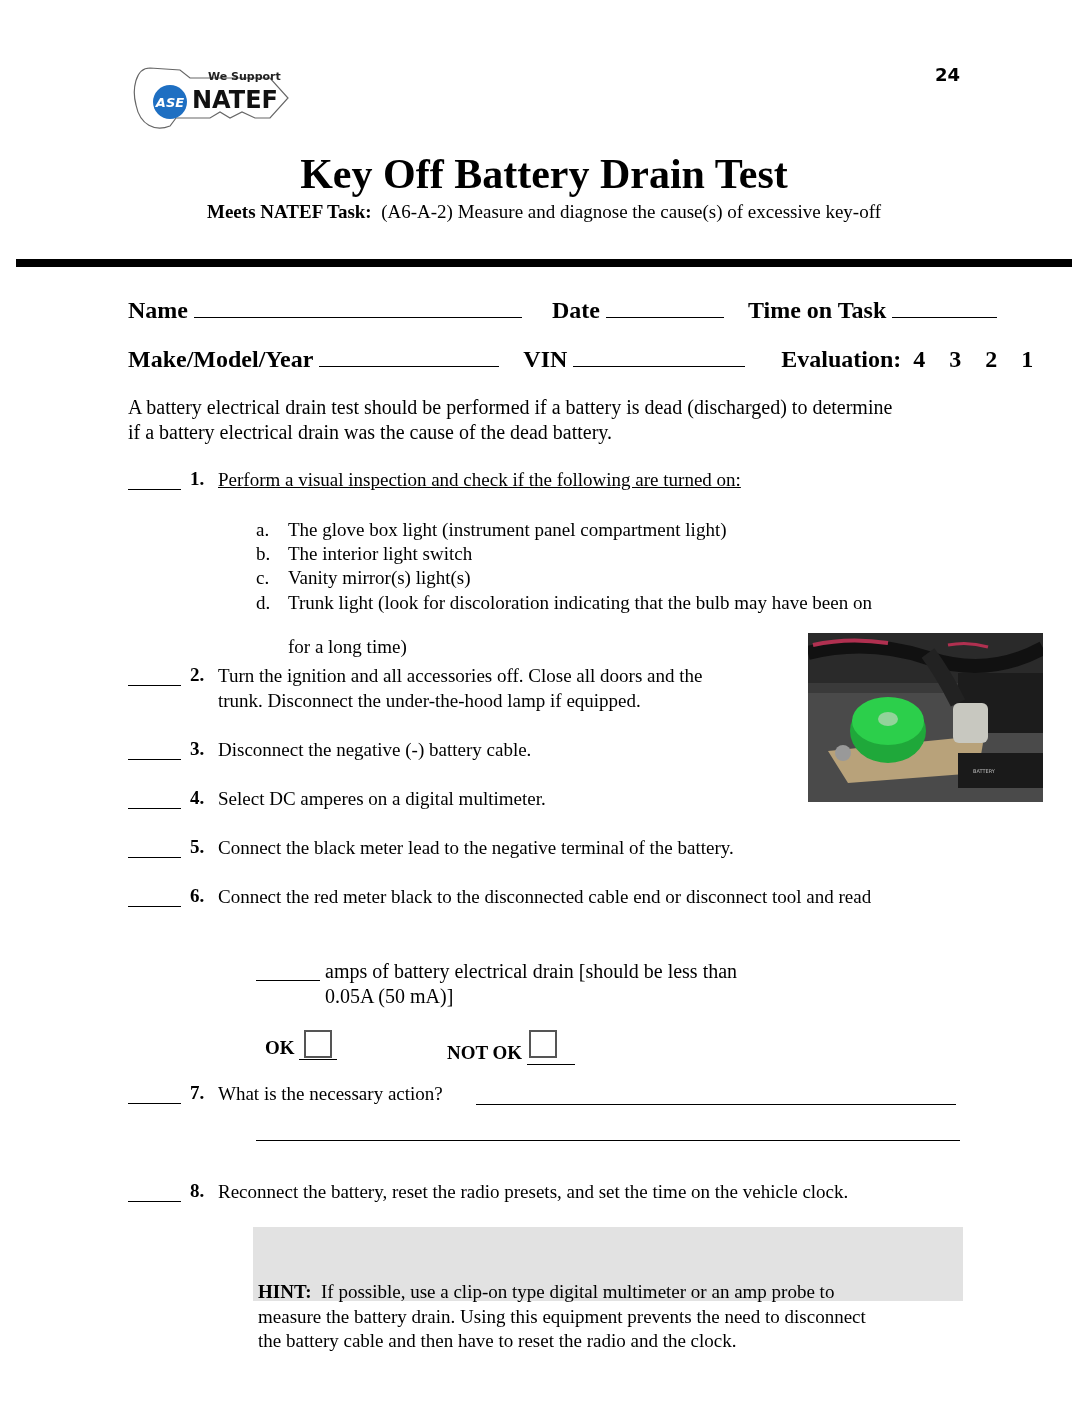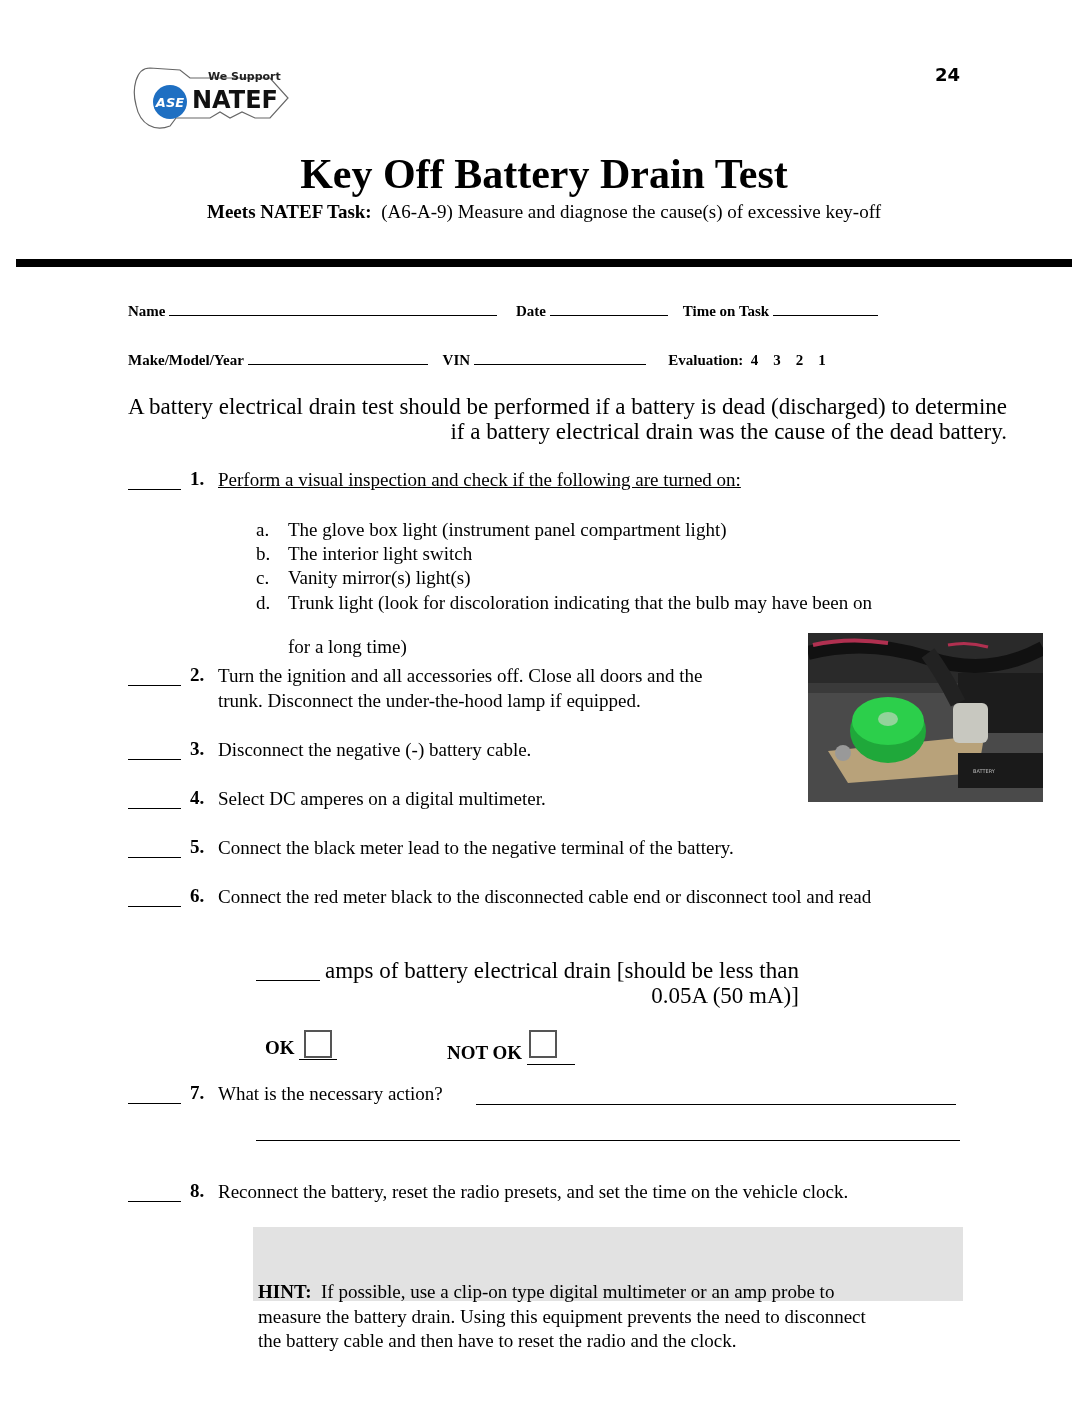--- a/index.html
+++ b/index.html
@@ -1,31 +1,31 @@
 <!DOCTYPE html>
 <html><head>
 <meta charset="utf-8">
 <style>
   html, body { margin:0; padding:0; background:#ffffff; }
   body { width:1088px; height:1408px; position:relative; overflow:hidden;
          font-family:"Liberation Serif", "DejaVu Serif", serif; color:#000; }
   .abs { position:absolute; }
   .b { font-weight:bold; }
-  .f19 { font-size:23px; line-height:24px;text-align:right; }
+  .f19 { font-size:20px; line-height:24px; }
   .blank { display:inline-block; border-bottom:1.5px solid #000; height:18px; vertical-align:baseline; }
 
   
   #logo { left:130px; top:60px; width:165px; height:80px; }
   #page-num { left:935px; top:64px; font-family:"DejaVu Sans", sans-serif; font-weight:bold; font-size:18px; }
 
   #title { left:0; width:1088px; top:150px; text-align:center; font-size:42px; font-weight:bold; line-height:48px; }
   #task { left:0; width:1088px; top:200px; text-align:center; font-size:19px; line-height:24px; }
   #rule { left:16px; top:259px; width:1056px; height:8px; background:#000; }
 
-  .row { left:128px; font-size:15px; white-space:nowrap; }
+  .row { left:128px; font-size:24px; white-space:nowrap; }
   .row .lbl { font-weight:bold; }
 
   .item-blank { position:absolute; left:128px; width:53px; border-bottom:1.5px solid #000; }
   .item-num { position:absolute; left:190px; font-weight:bold; font-size:19px; }
   .item-text { position:absolute; left:218px; font-size:19px; line-height:24.5px; }
 
   .sub { position:absolute; left:256px; font-size:19px; line-height:24.5px; }
   .sub .let { display:inline-block; width:32px; }
 
   #photo { left:808px; top:633px; width:235px; height:169px; }
@@ -47,21 +47,21 @@
     <text x="40" y="47" font-family="DejaVu Sans, sans-serif" font-size="13" font-weight="bold" fill="#fff" text-anchor="middle" font-style="italic">ASE</text>
     <text x="78" y="20" font-family="DejaVu Sans, sans-serif" font-size="11" font-weight="bold" fill="#222">We Support</text>
     <text x="62" y="48" font-family="DejaVu Sans, sans-serif" font-size="24" font-weight="bold" fill="#111">NATEF</text>
   </svg>
 </div>
 
 <div id="page-num" class="abs">24</div>
 
 <div id="title" class="abs">Key Off Battery Drain Test</div>
 <div id="task" class="abs">
-  <div><span class="b">Meets NATEF Task:</span>&nbsp;&nbsp;<span>(A6-A-9)  Measure and diagnose the cause(s) of excessive key-off</span></div>
+  <div><span class="b">Meets NATEF Task:</span>&nbsp;&nbsp;<span>(A6-A-2)  Measure and diagnose the cause(s) of excessive key-off</span></div>
 </div>
 <div id="rule" class="abs"></div>
 
 <div class="abs row" style="top:297px;">
   <span class="lbl">Name</span>
   <span class="blank" style="width:328px;"></span>
   &nbsp;&nbsp;&nbsp;
   <span class="lbl">Date</span>
   <span class="blank" style="width:118px;"></span>
   &nbsp;&nbsp;

